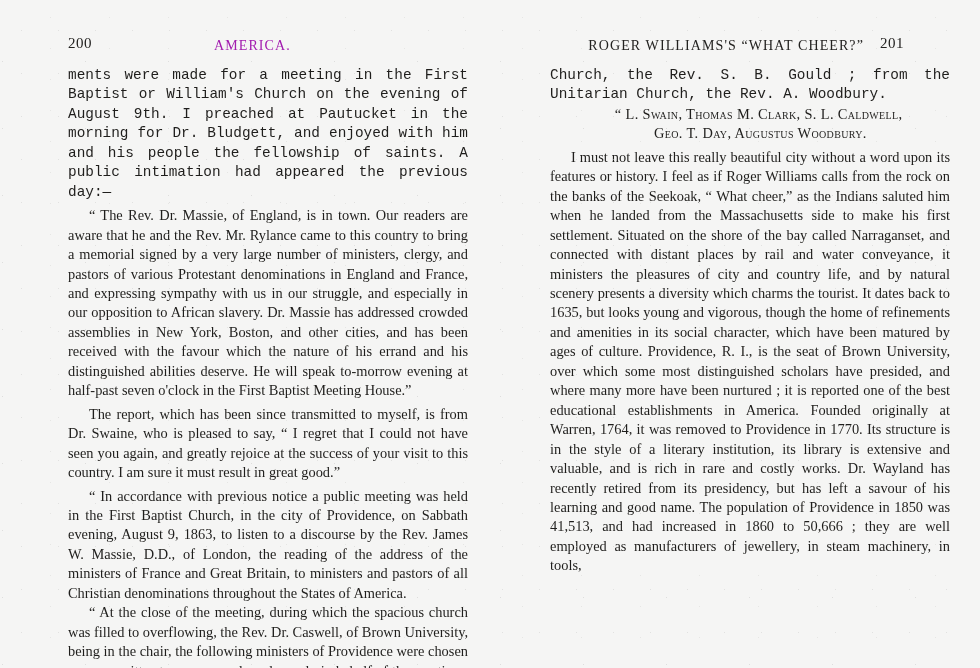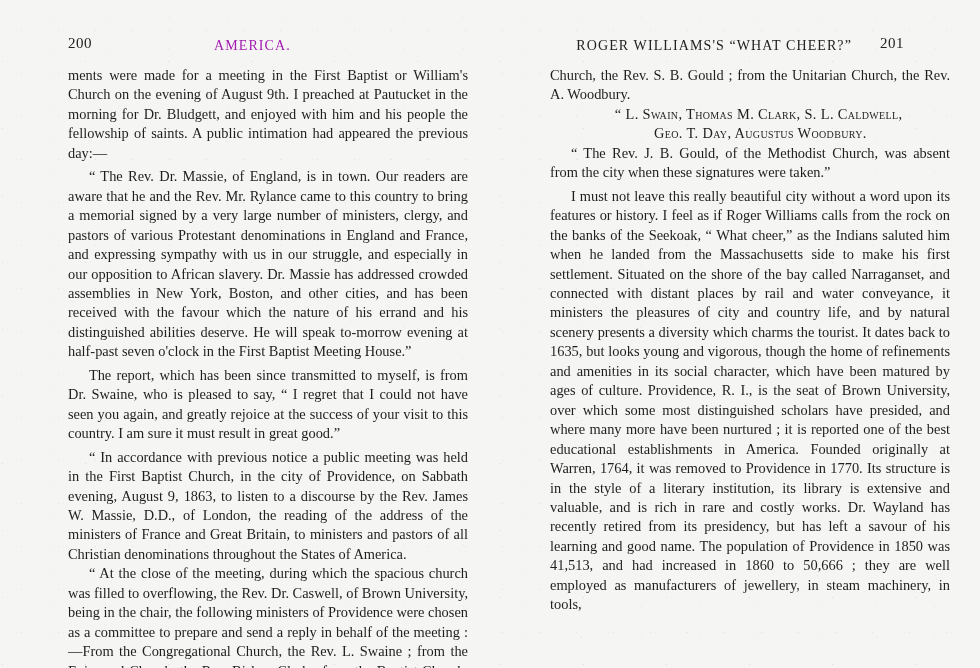--- a/index.html
+++ b/index.html
@@ -53,21 +53,21 @@
 
   .head-left {
     left: 190px;
     font-variant: small-caps;
     font-size: 14px;
     letter-spacing: 1.1px;
     color: #a21caf;
     margin-left: 24px;
   }
   .head-right {
-    right: 128px;
+    right: 116px;
     font-variant: small-caps;
     font-size: 14px;
     letter-spacing: 1.1px;
     color: #232220;
     white-space: nowrap;
   }
 
   
   .col {
     position: absolute;
@@ -81,21 +81,21 @@
     hyphens: none;
     color: #1f1e1c;
   }
   .col-left  { left: 68px; }
   .col-right { left: 550px; }
 
   .col p {
     margin: 0;
     text-indent: 1.45em;
   }
-  .col p.noindent { text-indent: 0; }
+  .col p.noindent { text-indent: 0; font-family: Liberation Mono, monospace; }
   .col p.gap { margin-top: 4px; }
 
   .signature {
     margin: 0;
     text-align: center;
     font-variant: small-caps;
     letter-spacing: .35px;
     line-height: 19.45px;
   }
   .signature.line1 { text-indent: 1.2em; }
@@ -123,19 +123,18 @@
     <p class="gap">“ The Rev. Dr. Massie, of England, is in town. Our readers are aware that he and the Rev. Mr. Rylance came to this country to bring a memorial signed by a very large number of ministers, clergy, and pastors of various Protestant denominations in England and France, and expressing sympathy with us in our struggle, and especially in our opposition to African slavery. Dr. Massie has addressed crowded assemblies in New York, Boston, and other cities, and has been received with the favour which the nature of his errand and his distinguished abilities deserve. He will speak to-morrow evening at half-past seven o'clock in the First Baptist Meeting House.”</p>
     <p class="gap">The report, which has been since transmitted to myself, is from Dr. Swaine, who is pleased to say, “ I regret that I could not have seen you again, and greatly rejoice at the success of your visit to this country. I am sure it must result in great good.”</p>
     <p class="gap">“ In accordance with previous notice a public meeting was held in the First Baptist Church, in the city of Providence, on Sabbath evening, August 9, 1863, to listen to a discourse by the Rev. James W. Massie, D.D., of London, the reading of the address of the ministers of France and Great Britain, to ministers and pastors of all Christian denominations throughout the States of America.</p>
     <p>“ At the close of the meeting, during which the spacious church was filled to overflowing, the Rev. Dr. Caswell, of Brown University, being in the chair, the following ministers of Providence were chosen as a committee to prepare and send a reply in behalf of the meeting :—From the Congregational Church, the Rev. L. Swaine ; from the Episcopal Church, the Rev. Bishop Clark ; from the Baptist Church, the Rev. J. L. Caldwell ; from the Free-will Baptist Church, the Rev. G. T. Day ; from the Methodist</p>
   </div>
 
   <div class="col col-right">
     <p class="noindent">Church, the Rev. S. B. Gould ; from the Unitarian Church, the Rev. A. Woodbury.</p>
     <p class="signature line1">“ L. Swain, Thomas M. Clark, S. L. Caldwell,</p>
     <p class="signature">Geo. T. Day, Augustus Woodbury.</p>
-    <p>“ The Rev. J. B. Gould, of the Methodist Church, was absent from the city when these signatures were taken.”</p>
     <p class="gap">I must not leave this really beautiful city without a word upon its features or history. I feel as if Roger Williams calls from the rock on the banks of the Seekoak, “ What cheer,” as the Indians saluted him when he landed from the Massachusetts side to make his first settlement. Situated on the shore of the bay called Narraganset, and connected with distant places by rail and water conveyance, it ministers the pleasures of city and country life, and by natural scenery presents a diversity which charms the tourist. It dates back to 1635, but looks young and vigorous, though the home of refinements and amenities in its social character, which have been matured by ages of culture. Providence, R. I., is the seat of Brown University, over which some most distinguished scholars have presided, and where many more have been nurtured ; it is reported one of the best educational establishments in America. Founded originally at Warren, 1764, it was removed to Providence in 1770. Its structure is in the style of a literary institution, its library is extensive and valuable, and is rich in rare and costly works. Dr. Wayland has recently retired from its presidency, but has left a savour of his learning and good name. The population of Providence in 1850 was 41,513, and had increased in 1860 to 50,666 ; they are well employed as manufacturers of jewellery, in steam machinery, in tools,</p>
   </div>
 
 </div>
 
 <div class="speckle"></div>
 
 </body></html>

